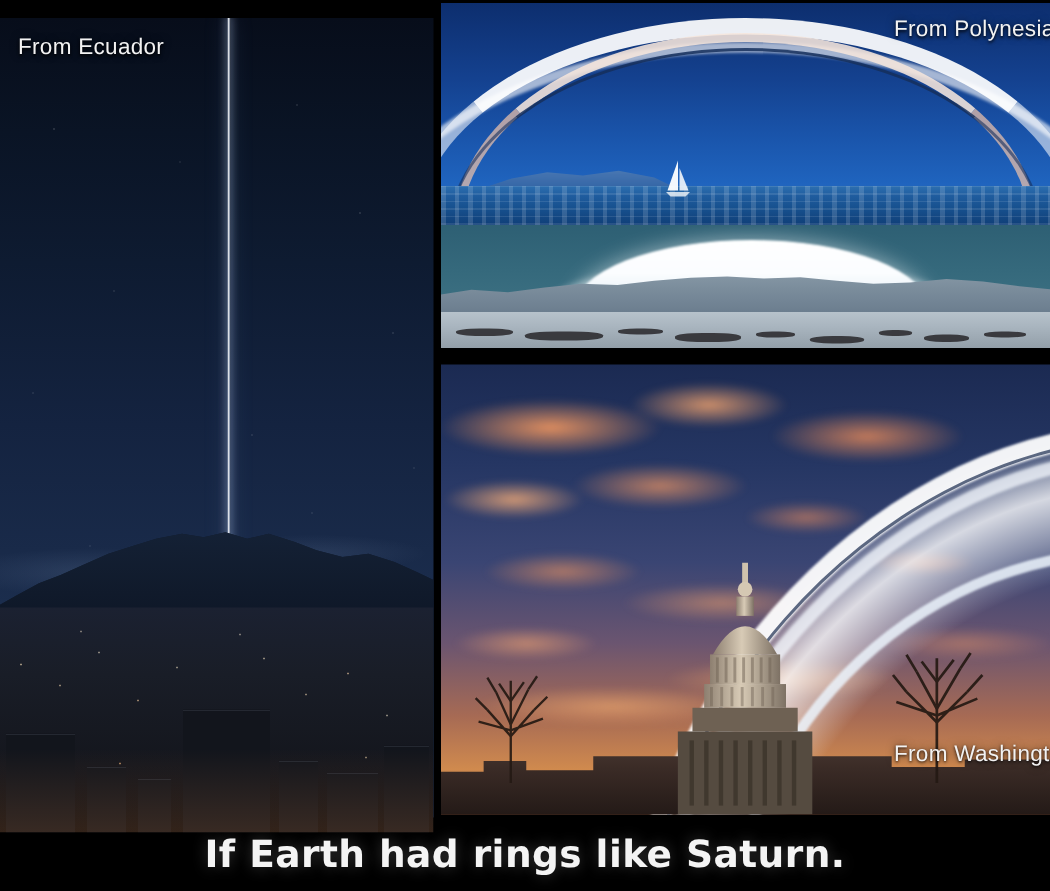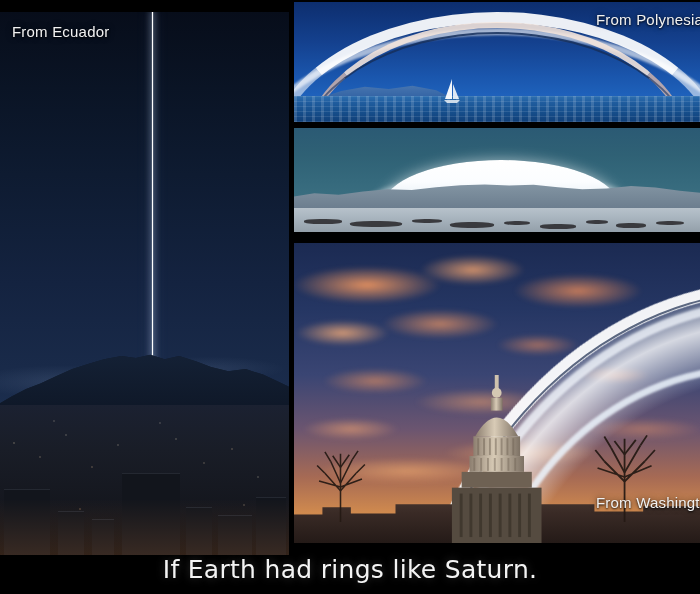--- a/index.html
+++ b/index.html
@@ -134,21 +134,21 @@
     box-shadow: inset 0 1px 0 rgba(120,130,150,.18);
   }
   .eq-glow-bottom {
     position: absolute; z-index: 18; left: 0; right: 0; bottom: 0; height: 56px;
     background: linear-gradient(to top, rgba(255,150,70,.16), rgba(255,150,70,0));
   }
   #label-ecuador { left: 12px; top: 11px; }
 
   
   #panel-polynesia {
-    left: 294px; top: 2px; width: 406px; height: 120px;
+    left: 294px; top: 2px; width: 406px; height: 148px;
     background: linear-gradient(to bottom, #0d2e6e 0%, #14418f 34%, #1a56ad 62%, #1f63bd 80%, #2a72c9 100%);
   }
   .pl-arch {
     position: absolute; z-index: 6; left: -6%; top: 10px; width: 112%; height: 140px;
     border-radius: 50% 50% 0 0 / 100% 100% 0 0;
     border-top: 11px solid rgba(255,255,255,.92);
     border-left: 9px solid rgba(255,255,255,.55);
     border-right: 9px solid rgba(255,255,255,.55);
     border-bottom: none;
     box-sizing: border-box;
@@ -329,21 +329,21 @@
   
   #caption-bar {
     position: absolute; left: 0; top: 545px; width: 700px; height: 49px;
     background: #000;
     display: flex; align-items: center; justify-content: center;
   }
   #caption-text {
     color: #f4f4f4;
     font-family: "DejaVu Sans", sans-serif;
     font-size: 25px;
-    font-weight: 400;
+    font-weight: 700;
     letter-spacing: .3px;
     text-shadow: 0 0 10px rgba(255,255,255,.22);
   }
 </style>
 </head>
 <body>
 
 <div id="collage">
 
   <div class="panel" id="panel-ecuador">

